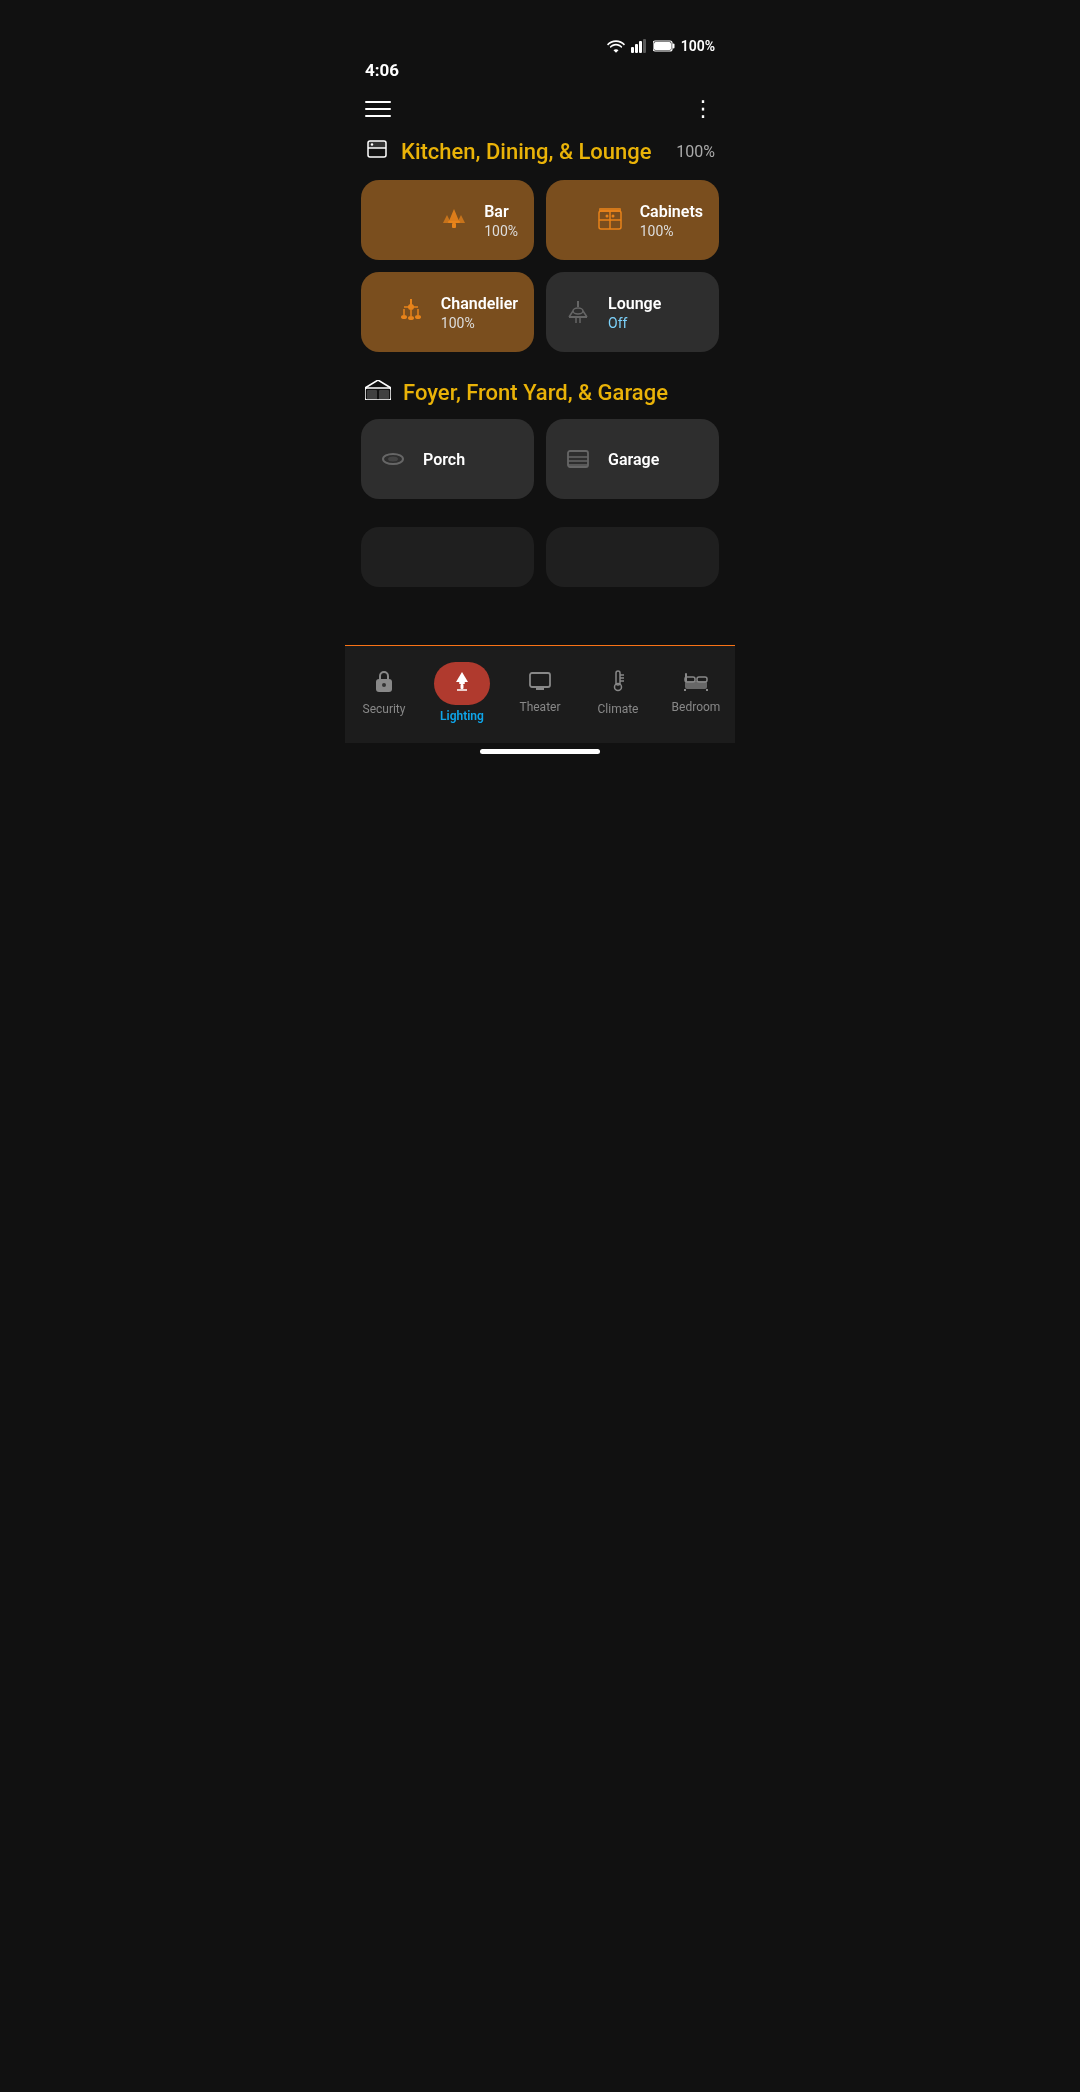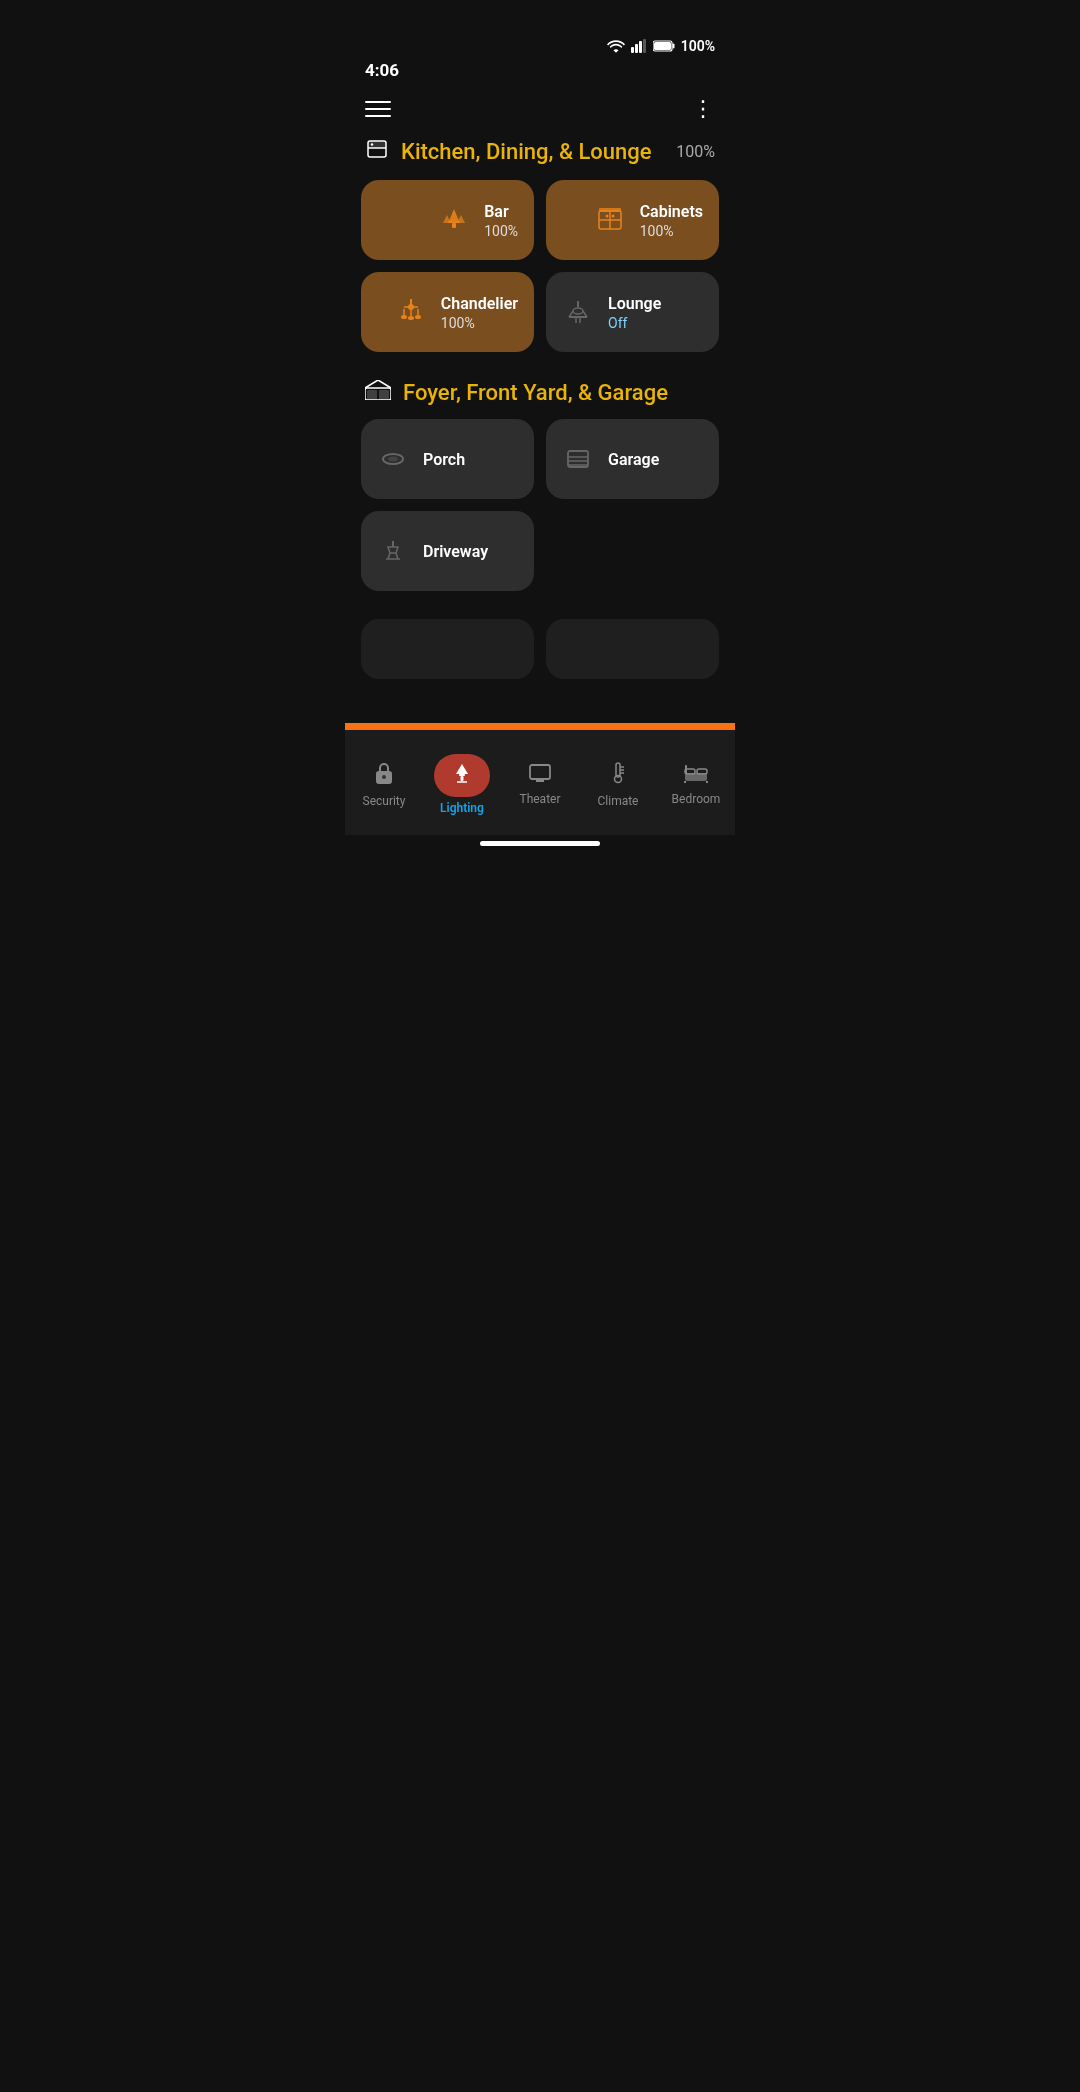--- a/index.html
+++ b/index.html
@@ -135,25 +135,25 @@
       font-size: 14px;
       color: #ddd;
       margin-top: 2px;
     }
     .card-status.off-text {
       color: #7dd3fc;
     }
     
     .bottom-nav {
       background: #1c1c1c;
-      border-top: 7px solid #f97316;
+      border-top: 1px solid #f97316;
       display: flex;
       justify-content: space-around;
       align-items: center;
-      padding: 24px 0 20px;
+      padding: 16px 0 20px;
     }
     .nav-item {
       display: flex;
       flex-direction: column;
       align-items: center;
       gap: 4px;
       cursor: pointer;
       min-width: 60px;
     }
     .nav-item.active .nav-pill {
@@ -360,34 +360,20 @@
             <line x1="4" y1="12" x2="24" y2="12" stroke="#666" stroke-width="1.5"></line>
             <line x1="4" y1="16" x2="24" y2="16" stroke="#666" stroke-width="1.5"></line>
             <line x1="4" y1="20" x2="24" y2="20" stroke="#666" stroke-width="1.5"></line>
           </svg>
         </div>
         <div class="card-text">
           <div class="card-name">Garage</div>
         </div>
       </div>
 
-      <div class="light-card off">
-        <div class="card-icon svg-icon off-icon">
-          <svg width="28" height="28" viewBox="0 0 28 28" fill="none">
-            <line x1="14" y1="4" x2="14" y2="10" stroke="#666" stroke-width="2"></line>
-            <polygon points="9,10 19,10 17,16 11,16" fill="none" stroke="#666" stroke-width="1.5"></polygon>
-            <line x1="11" y1="16" x2="9" y2="22" stroke="#666" stroke-width="1.5"></line>
-            <line x1="17" y1="16" x2="19" y2="22" stroke="#666" stroke-width="1.5"></line>
-            <line x1="7" y1="22" x2="21" y2="22" stroke="#666" stroke-width="1.5"></line>
-          </svg>
-        </div>
-        <div class="card-text">
-          <div class="card-name">Driveway</div>
-        </div>
-      </div>
     </div>
   </div>
 
   <div class="section">
 
     <div class="grid-2">
       <div class="light-card off" style="opacity:0.5; min-height:60px;">
       </div>
       <div class="light-card off" style="opacity:0.5; min-height:60px;">
       </div>

